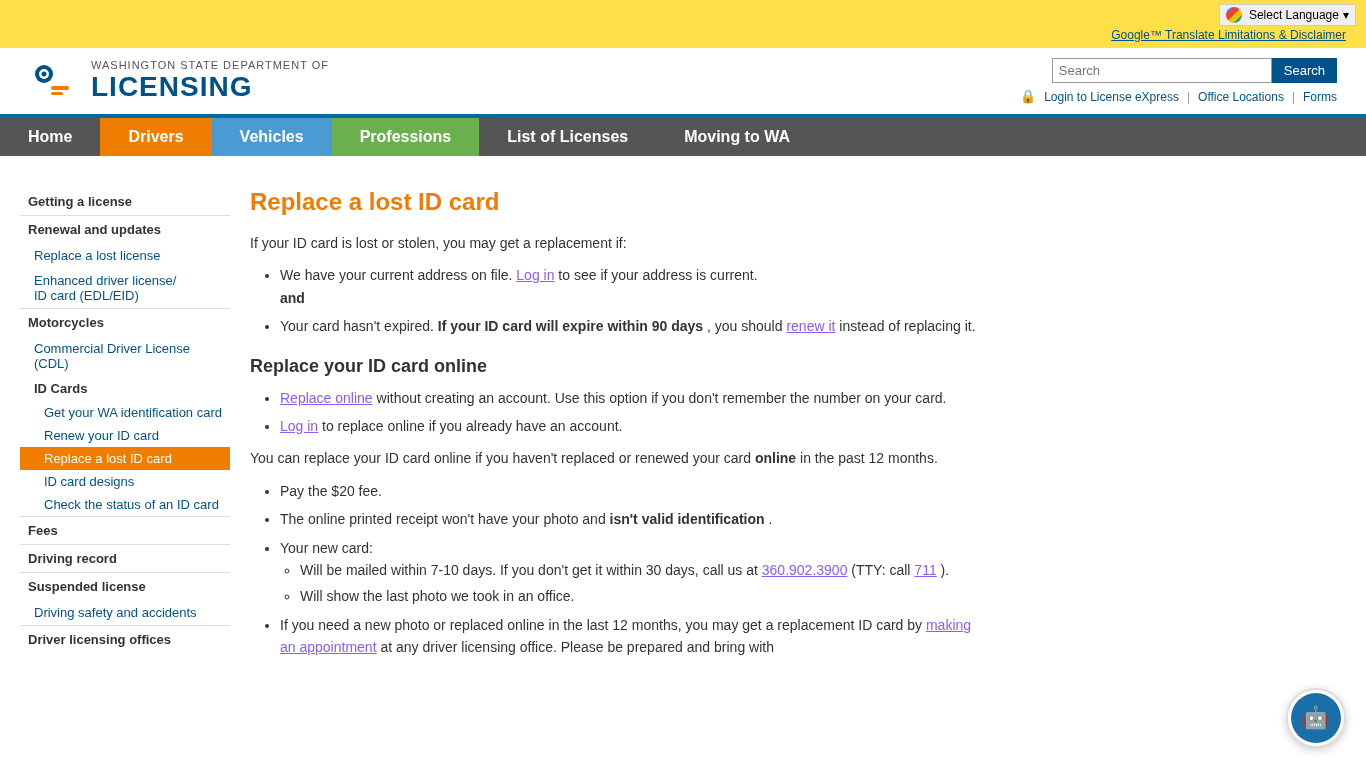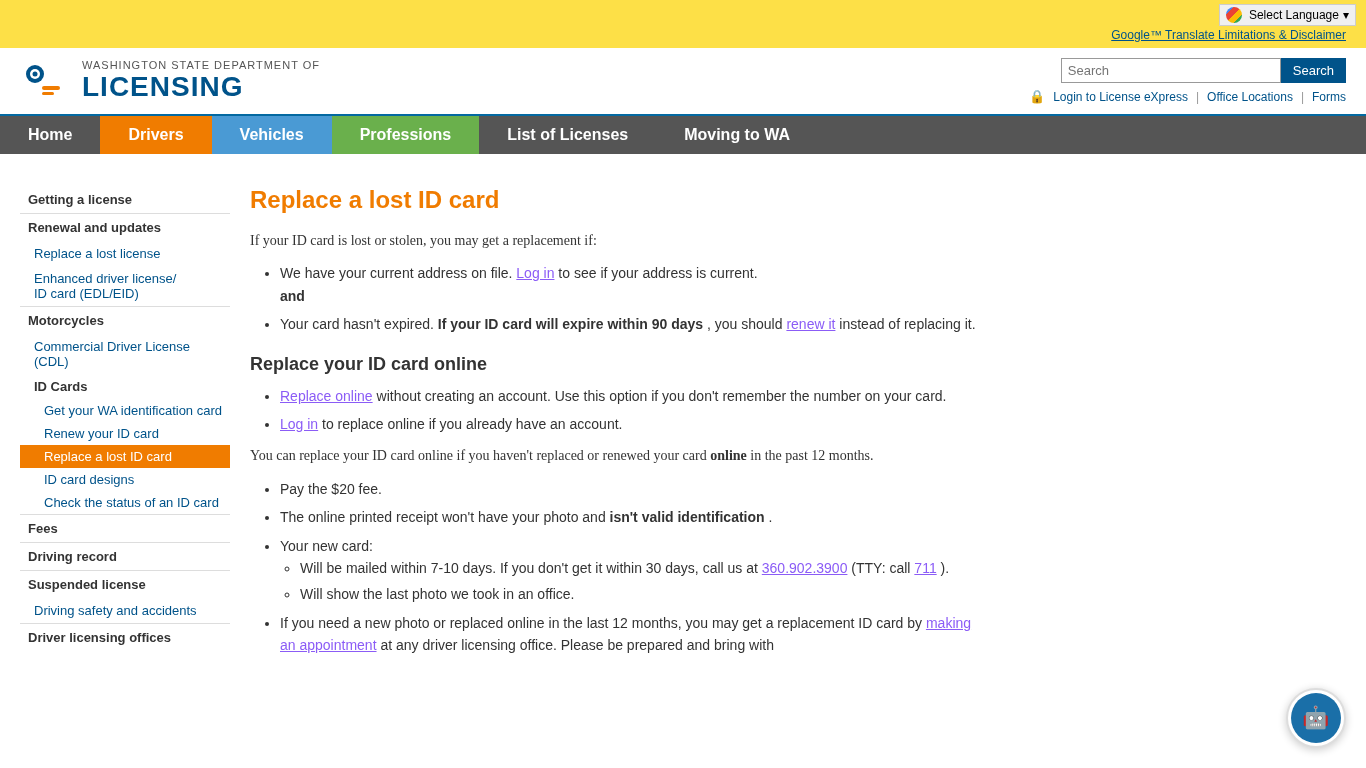--- a/index.html
+++ b/index.html
@@ -39,22 +39,22 @@
     }
     #disclaimer-row {
       text-align: right;
       padding-right: 10px;
       margin-bottom: 4px;
     }
 
     
     #header {
       background: #fff;
-      border-bottom: 2px solid #0369a1;
-      padding: 8px 20px;
+      border-bottom: 4px solid #0369a1;
+      padding: 8px 29px;
       display: flex;
       align-items: center;
       justify-content: space-between;
       max-width: 1366px;
     }
     #logo-area {
       display: flex;
       align-items: center;
       gap: 12px;
     }
@@ -185,21 +185,20 @@
     #page-title {
       font-size: 24px;
       color: #f07c00;
       font-weight: bold;
       margin-bottom: 16px;
     }
     .content-text {
       font-size: 14px;
       line-height: 1.6;
       margin-bottom: 10px;
-      font-family: Liberation Serif, serif;
     }
     .content-link {
       color: #8b5cf6;
       text-decoration: underline;
       cursor: pointer;
     }
     ul.bullet-list {
       margin-left: 30px;
       margin-bottom: 10px;
     }

